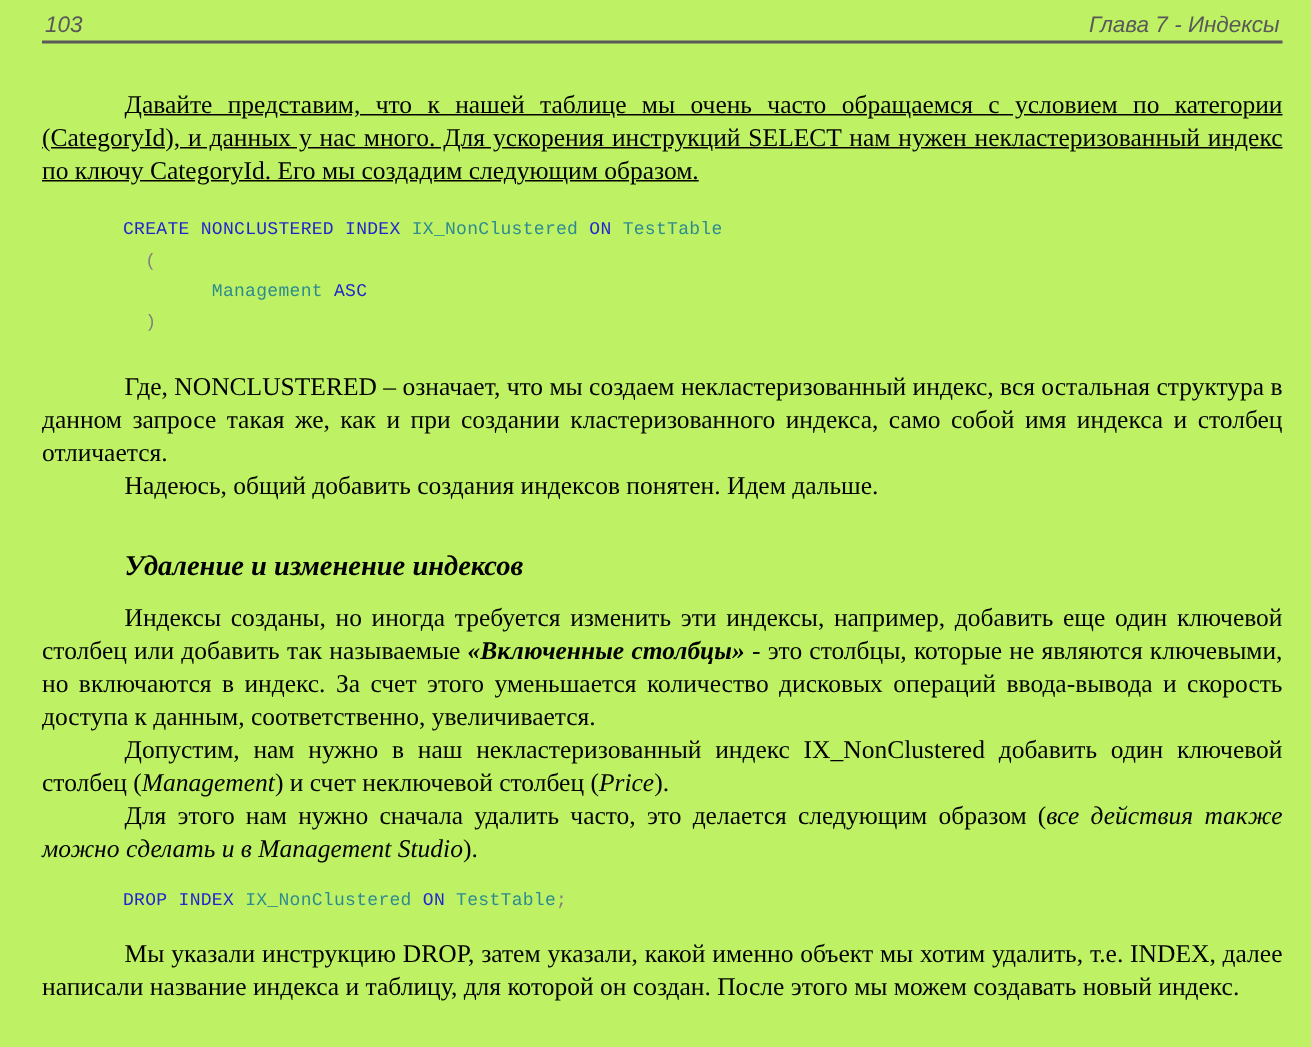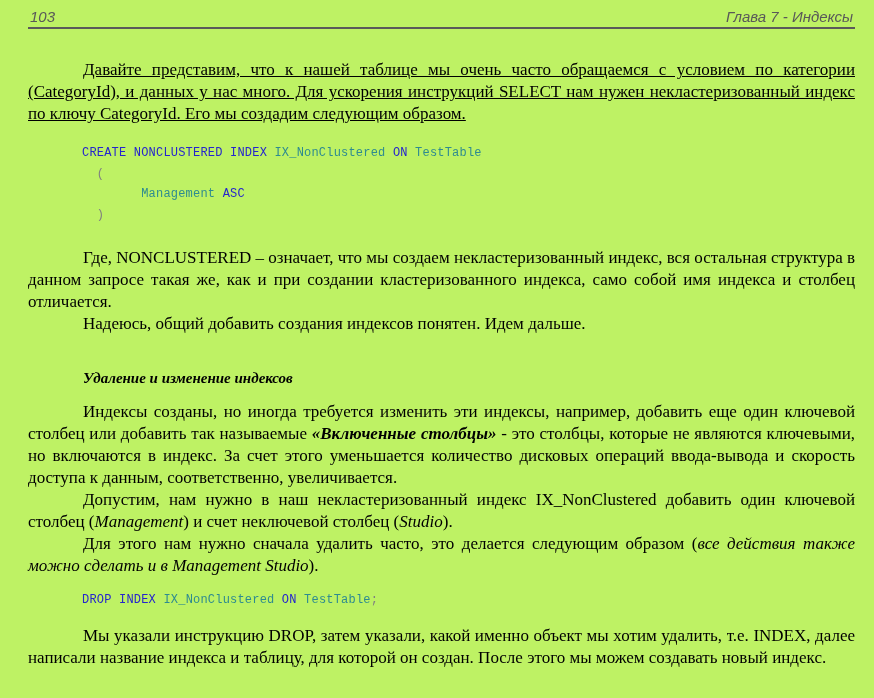--- a/index.html
+++ b/index.html
@@ -43,21 +43,21 @@
     line-height: 20.5px;
   }
   .code-drop { margin: 13px 0 14px 54px; }
   .code-line { white-space: pre; }
   .tok-kw   { color: #2525cd; }
   .tok-obj  { color: #2e8b90; }
   .tok-plain{ color: #808080; }
   .section-heading {
     margin: 28px 0 8px 0;
     text-indent: 55px;
-    font-size: 15px;
+    font-size: 19px;
     font-weight: bold;
     font-style: italic;
     line-height: 30px;
   }
   .seg    { font-style: normal; font-weight: normal; }
   .seg-bi { font-style: italic; font-weight: bold; }
   .seg-i  { font-style: italic; font-weight: normal; }
 </style>
 </head>
 <body>
@@ -81,21 +81,21 @@
     </div>
 
     <p class="par par-where">Где, NONCLUSTERED – означает, что мы создаем некластеризованный индекс, вся остальная структура в данном запросе такая же, как и при создании кластеризованного индекса, само собой имя индекса и столбец отличается.</p>
 
     <p class="par">Надеюсь, общий добавить создания индексов понятен. Идем дальше.</p>
 
     <div class="section-heading">Удаление и изменение индексов</div>
 
     <p class="par"><span class="seg">Индексы созданы, но иногда требуется изменить эти индексы, например, добавить еще один ключевой столбец или добавить так называемые </span><span class="seg-bi">«Включенные столбцы»</span><span class="seg"> - это столбцы, которые не являются ключевыми, но включаются в индекс. За счет этого уменьшается количество дисковых операций ввода-вывода и скорость доступа к данным, соответственно, увеличивается.</span></p>
 
-    <p class="par"><span class="seg">Допустим, нам нужно в наш некластеризованный индекс IX_NonClustered добавить один ключевой столбец (</span><span class="seg-i">Management</span><span class="seg">) и счет неключевой столбец (</span><span class="seg-i">Studio</span><span class="seg">).</span></p>
+    <p class="par"><span class="seg">Допустим, нам нужно в наш некластеризованный индекс IX_NonClustered добавить один ключевой столбец (</span><span class="seg-i">Management</span><span class="seg">) и счет неключевой столбец (</span><span class="seg-i">Price</span><span class="seg">).</span></p>
 
     <p class="par"><span class="seg">Для этого нам нужно сначала удалить часто, это делается следующим образом (</span><span class="seg-i">все действия также можно сделать и в Management Studio</span><span class="seg">).</span></p>
 
     <div class="code code-drop">
       <div class="code-line"><span class="tok-kw">DROP </span><span class="tok-kw">INDEX </span><span class="tok-obj">IX_NonClustered </span><span class="tok-kw">ON </span><span class="tok-obj">TestTable</span><span class="tok-plain">;</span></div>
     </div>
 
     <p class="par">Мы указали инструкцию DROP, затем указали, какой именно объект мы хотим удалить, т.е. INDEX, далее написали название индекса и таблицу, для которой он создан. После этого мы можем создавать новый индекс.</p>
 
   </div>

